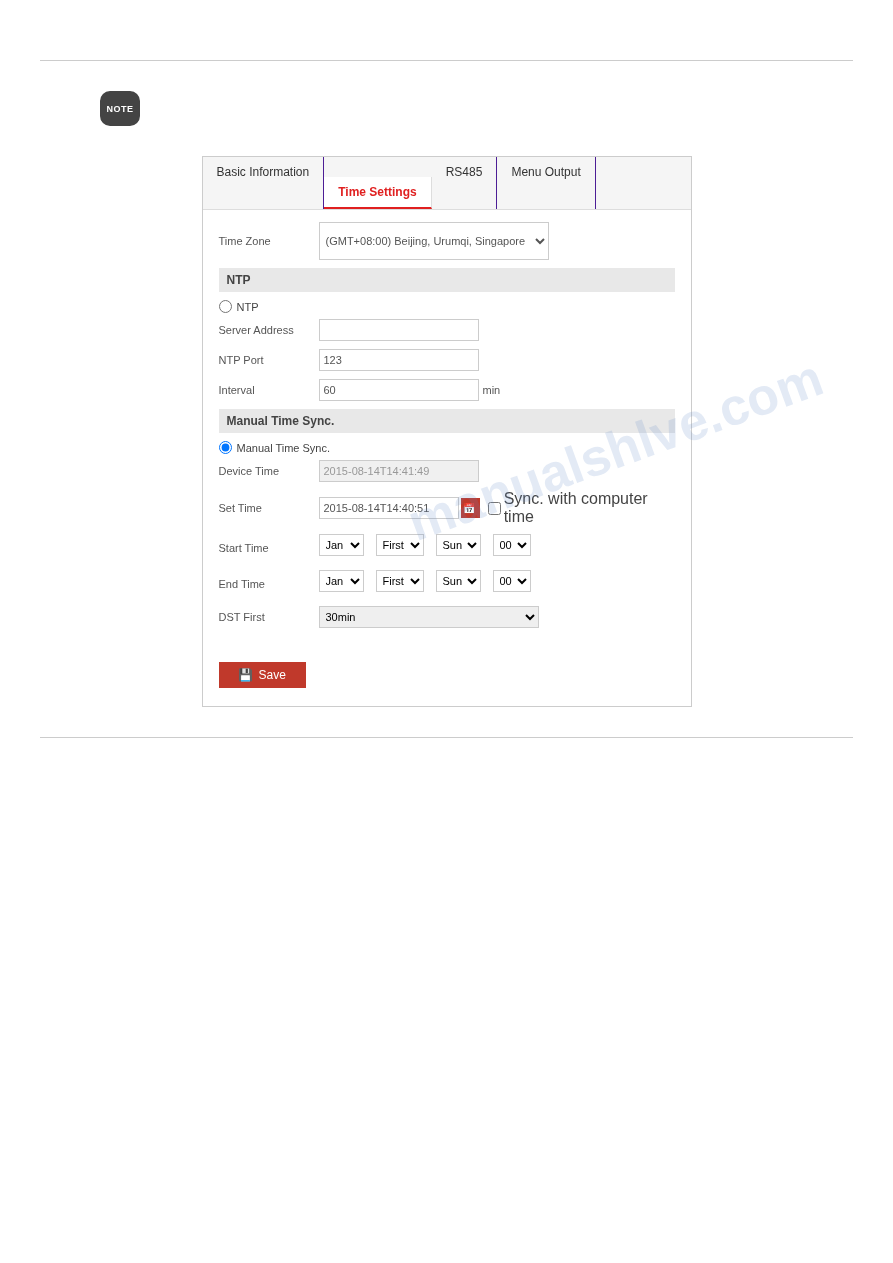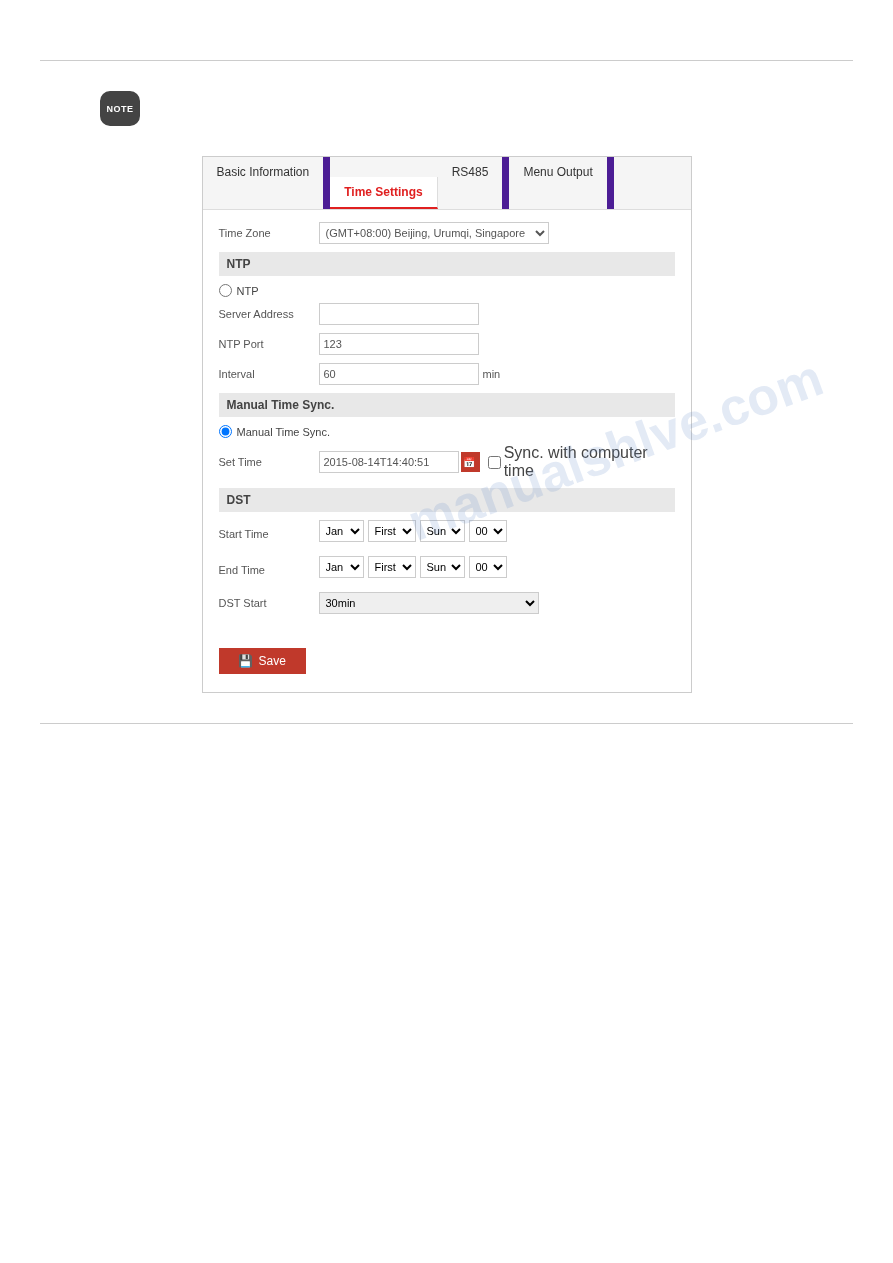--- a/index.html
+++ b/index.html
@@ -79,21 +79,21 @@
       display: flex;
       border-bottom: 1px solid #ddd;
       background: #f5f5f5;
     }
 
     .tab {
       padding: 8px 14px;
       cursor: pointer;
       color: #333;
       font-size: 12px;
-      border-right: 7px solid #4c1d95;
+      border-right: 1px solid #4c1d95;
     }
 
     .tab.active {
       color: #e02020;
       background: #fff;
       border-bottom: 2px solid #e02020;
       font-weight: bold;
       border-right: 1px solid #ddd;
       margin-top: 20px;
     }
@@ -128,21 +128,21 @@
 
     .form-control.wide { width: 220px; }
     .form-control.medium { width: 160px; }
 
     .form-control[disabled], .form-control.disabled {
       background: #f0f0f0;
       color: #999;
     }
 
     select.form-control {
-      height: 22px;
+      height: 38px;
       padding: 0 2px;
       cursor: pointer;
     }
 
     .section-header {
       background: #e8e8e8;
       padding: 5px 8px;
       font-size: 12px;
       font-weight: bold;
       color: #444;
@@ -206,21 +206,21 @@
 
     .sync-label {
       font-size: 16px;
       color: #444;
       margin-left: 3px;
     }
 
     .dst-row {
       display: flex;
       align-items: center;
-      gap: 4px;
+      gap: 12px;
       margin-bottom: 6px;
     }
 
     .dst-row select {
       height: 22px;
       border: 1px solid #ccc;
       font-size: 11px;
       padding: 0 2px;
       background: #fff;
     }
@@ -315,30 +315,33 @@
         <span class="inline-text">min</span>
       </div>
 
       <div class="section-header">Manual Time Sync.</div>
 
       <div class="radio-row">
         <input type="radio" name="time_sync" id="manual_radio" checked="" style="">
         <label for="manual_radio">Manual Time Sync.</label>
       </div>
 
+      <div class="form-row">
+        <span class="form-label">Device Time</span>
+        <input class="form-control medium disabled" type="text" value="2015-08-14T14:41:49" disabled="" style="">
+      </div>
 
       <div class="form-row">
         <span class="form-label">Set Time</span>
         <input class="form-control" type="text" value="2015-08-14T14:40:51" style="width: 140px;">
         <button class="calendar-btn">📅</button>
         <input type="checkbox" class="sync-checkbox" style="">
         <span class="sync-label">Sync. with computer time</span>
       </div>
 
-      <div class="section-header">DST</div>
 
 
       <div class="form-row">
         <span class="form-label">Start Time</span>
         <div class="dst-row">
           <select class="month">
             <option>Jan</option><option>Feb</option><option>Mar</option><option>Apr</option>
             <option>May</option><option>Jun</option><option>Jul</option><option>Aug</option>
             <option>Sep</option><option>Oct</option><option>Nov</option><option>Dec</option>
           </select>
@@ -371,21 +374,21 @@
             <option>Sun</option><option>Mon</option><option>Tue</option><option>Wed</option>
             <option>Thu</option><option>Fri</option><option>Sat</option>
           </select>
           <select class="hour">
             <option>00</option><option>01</option><option>02</option><option>03</option>
           </select>
         </div>
       </div>
 
       <div class="form-row">
-        <span class="form-label">DST Start</span>
+        <span class="form-label">DST First</span>
         <select class="dst-bias-select">
           <option>30min</option>
           <option>60min</option>
           <option>90min</option>
           <option>120min</option>
         </select>
       </div>
 
     </div>
 

